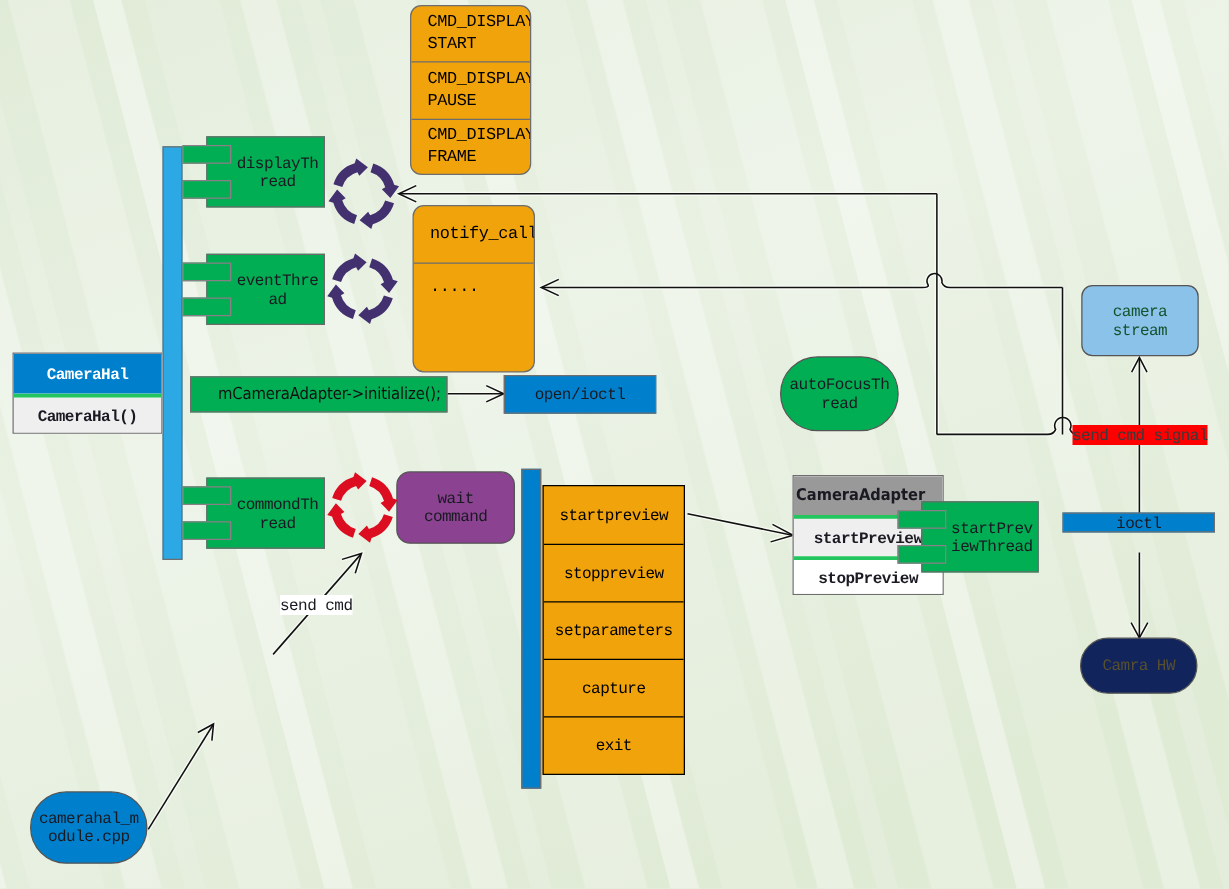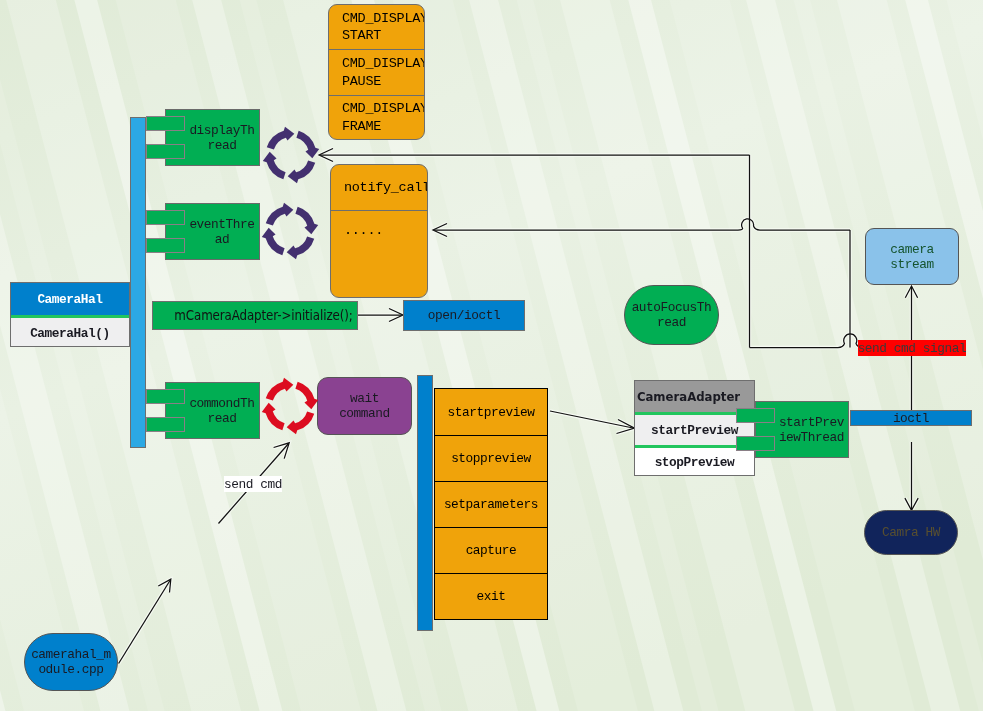--- a/index.html
+++ b/index.html
@@ -171,21 +171,21 @@
 ad</div>
   </div>
 
   <div class="thread" style="left:146px;top:382px;width:114px;height:57px;">
     <div class="tab" style="left:0px;top:7px;width:39px;height:15px;"></div>
     <div class="tab" style="left:0px;top:35px;width:39px;height:15px;"></div>
     <div class="body" style="left:19px;top:0;width:95px;height:57px;line-height:15px;padding-left:19px;">commondTh
 read</div>
   </div>
 
-  <div class="thread" style="left:736px;top:401px;width:113px;height:64px;z-index:5;">
+  <div class="thread" style="left:718px;top:401px;width:113px;height:64px;z-index:5;">
     <div class="tab" style="left:0px;top:7px;width:39px;height:15px;"></div>
     <div class="tab" style="left:0px;top:35px;width:39px;height:15px;"></div>
     <div class="body" style="left:19px;top:0;width:94px;height:57px;line-height:15px;padding-left:19px;">startPrev
 iewThread</div>
   </div>
 
   <div class="clsbox" style="left:10px;top:282px;width:120px;height:65px;">
     <div class="hdr" style="height:32px;background:#0080cc;color:#fff;">CameraHal</div>
     <div class="crow" style="height:33px;background:#efeff0;color:#1a1a22;">CameraHal()</div>
   </div>

